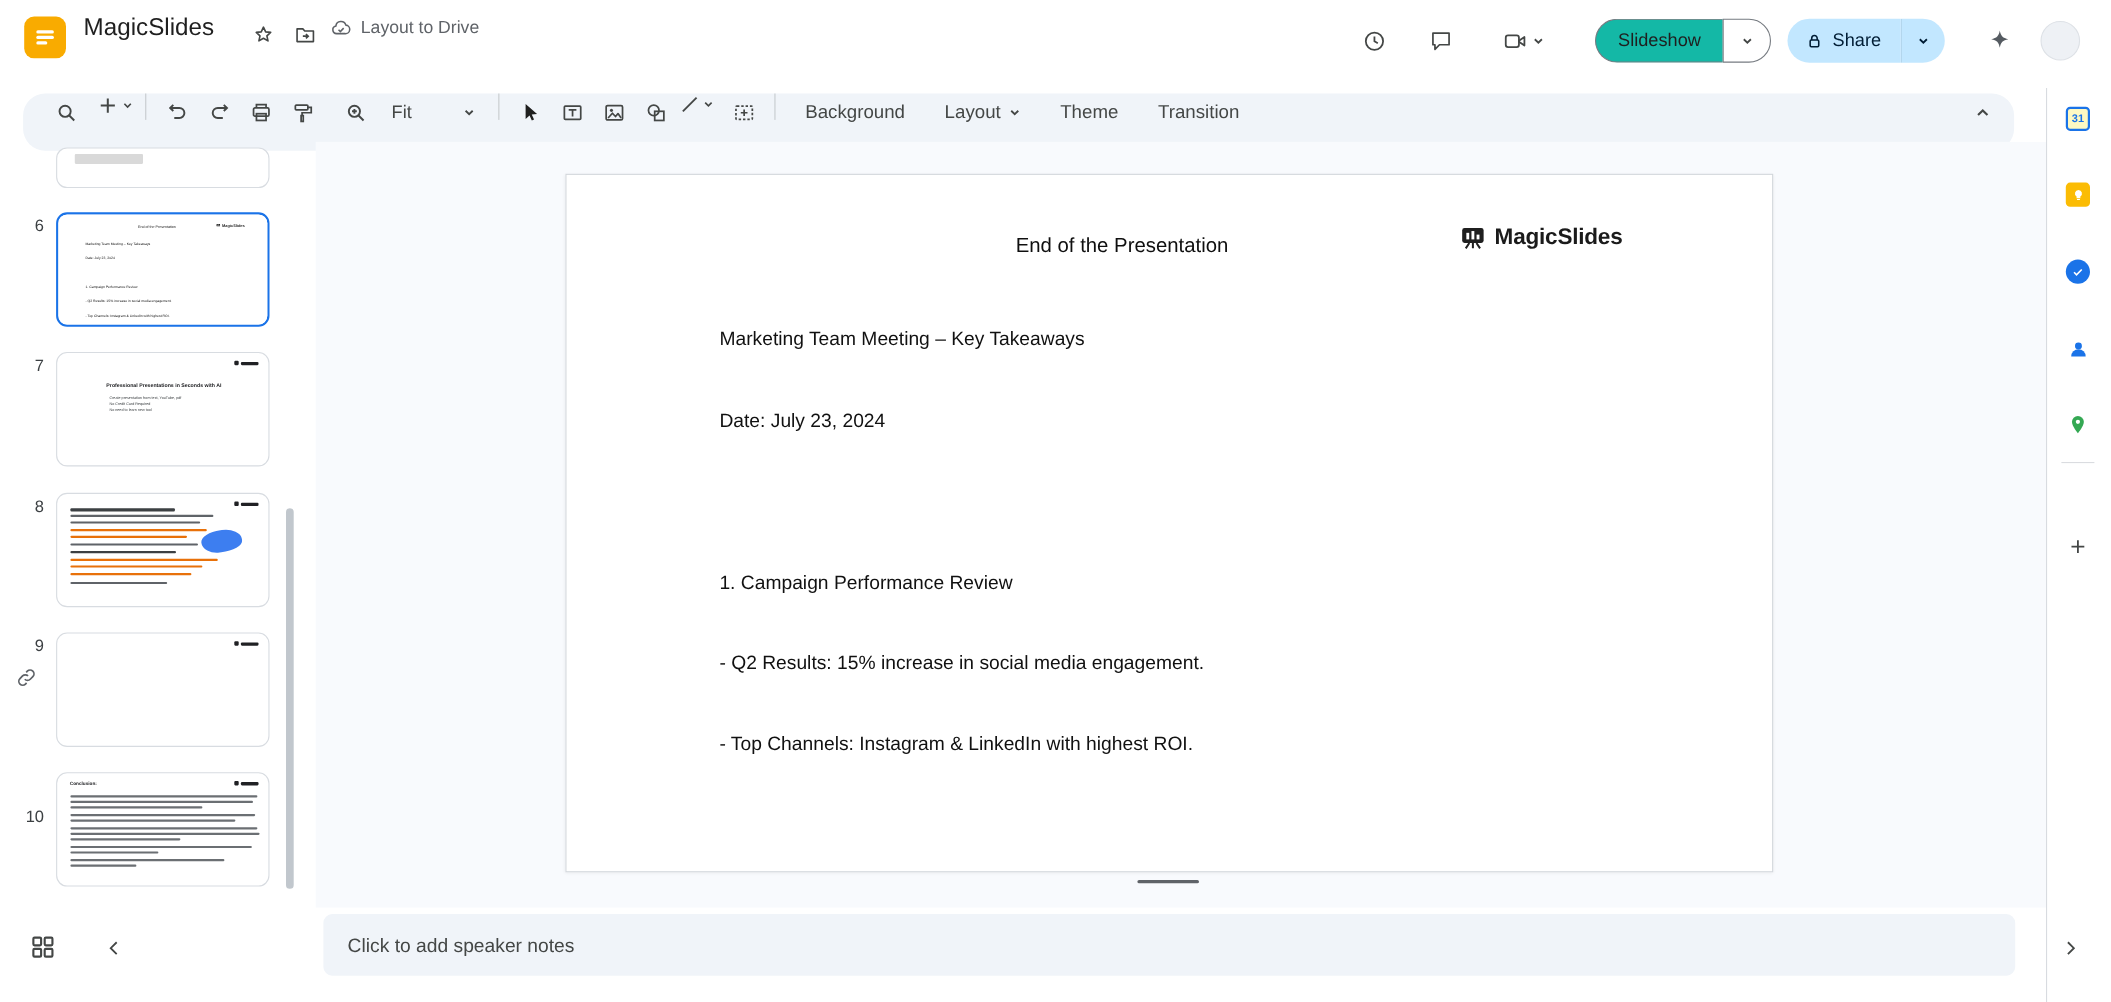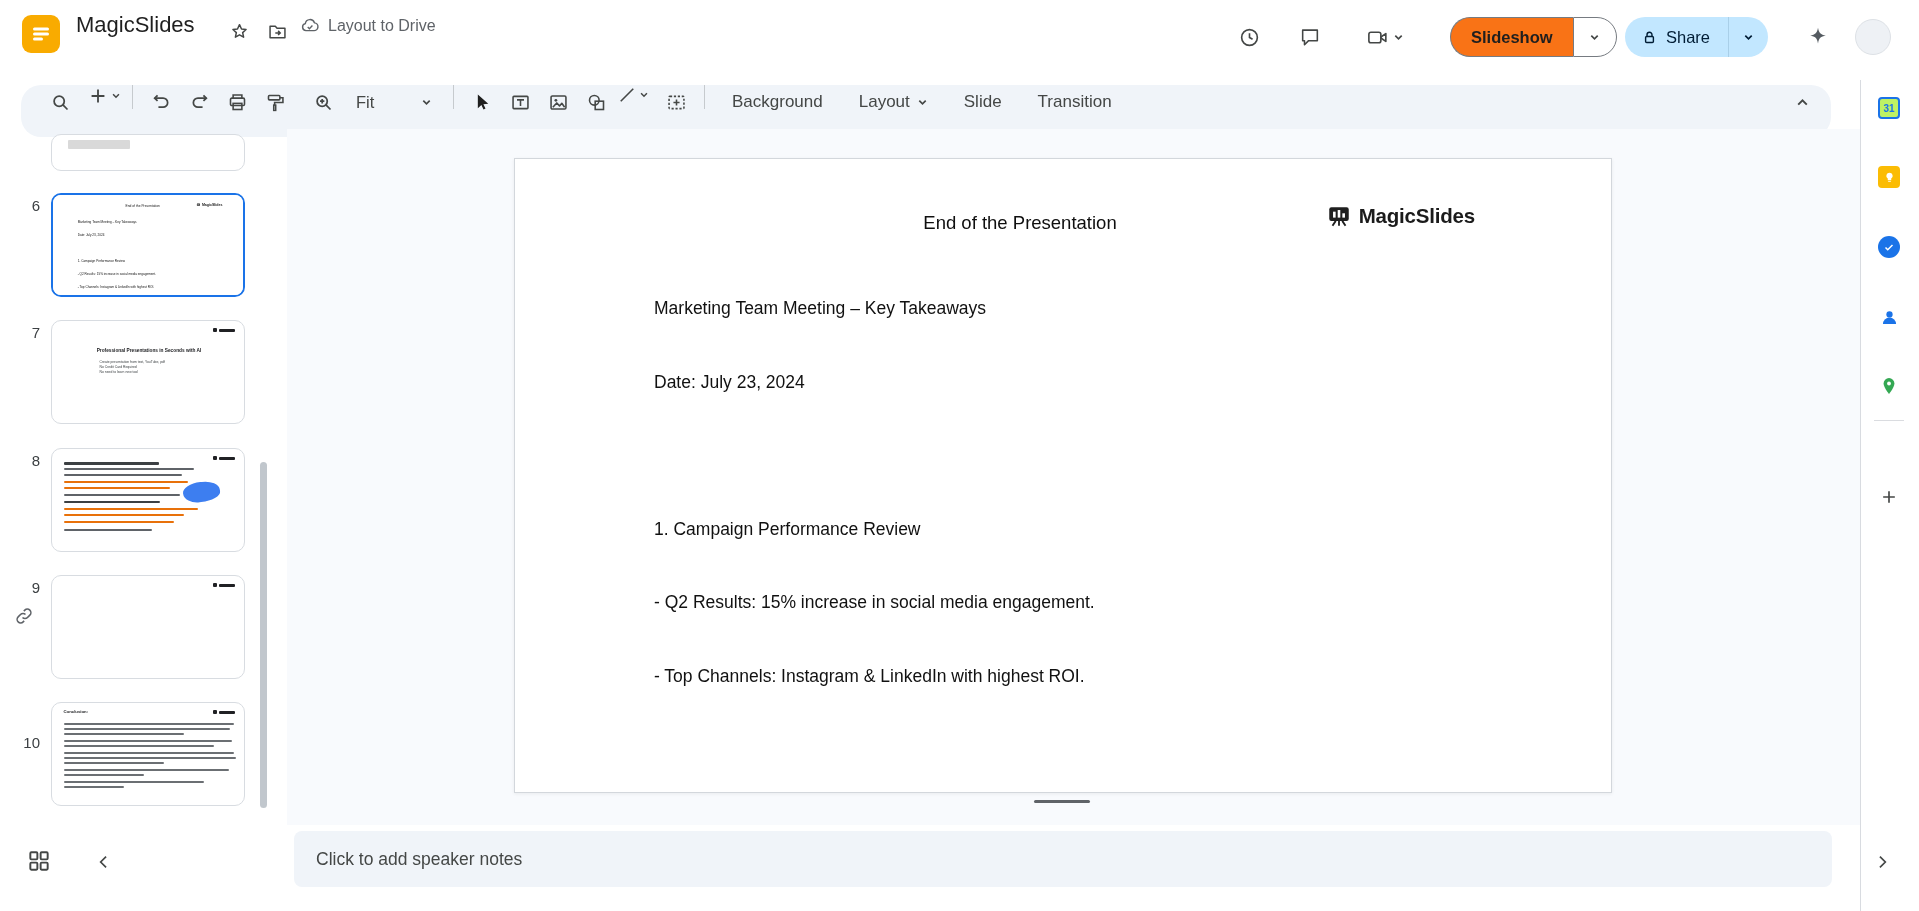--- a/index.html
+++ b/index.html
@@ -16,21 +16,21 @@
            display:flex; align-items:center; justify-content:center; cursor:pointer; }
   .saved { position:absolute; left:300px; top:16px; display:flex; align-items:center; gap:8px;
            color:#5f6368; font-size:16px; cursor:pointer; }
   .menubar { position:absolute; left:76px; top:47px; display:flex; gap:23px; }
   .menu-item { font-size:17px; color:#3c4043; cursor:pointer; padding:1px 3px; border-radius:6px; }
   .icb { position:absolute; width:40px; height:40px; border-radius:50%; color:#444746;
          display:flex; align-items:center; justify-content:center; cursor:pointer; }
   .meet { position:absolute; display:flex; align-items:center; gap:4px; color:#444746; cursor:pointer; }
   .split { position:absolute; top:17px; display:flex; height:40px; }
   .ss-main { display:flex; align-items:center; padding:0 20px; border:1px solid #767b81; border-right:none;
-             border-radius:20px 0 0 20px; background:#f97316; font-size:16.5px; font-weight:700; color:#1f1f1f; cursor:pointer; }
+             border-radius:20px 0 0 20px; background:#14b8a6; font-size:16.5px; font-weight:400; color:#1f1f1f; cursor:pointer; }
   .ss-dd { width:44px; display:flex; align-items:center; justify-content:center; border:1px solid #767b81;
            border-radius:0 20px 20px 0; background:#fff; color:#444746; cursor:pointer; }
   .sh-main { display:flex; align-items:center; gap:8px; padding:0 18px 0 16px; background:#c2e7ff;
              border-radius:20px 0 0 20px; font-size:16.5px; font-weight:500; color:#001d35; cursor:pointer; }
   .sh-dd { width:40px; display:flex; align-items:center; justify-content:center; background:#c2e7ff;
            border-left:1px solid #a9cfe8; border-radius:0 20px 20px 0; color:#001d35; cursor:pointer; }
   .avatar { position:absolute; left:1855px; top:19px; width:36px; height:36px; border-radius:50%;
             background:#eef1f5; border:1px solid #dde1e6; cursor:pointer; }
 
   
@@ -83,21 +83,21 @@
           border-radius:60% 55% 65% 50% / 55% 60% 50% 65%; transform:rotate(-7deg); }
   .fs-scroll { position:absolute; left:260px; top:462px; width:7px; height:346px; background:#c1c7cd;
                border-radius:4px; cursor:pointer; }
   .partial { position:absolute; left:51px; top:134px; width:194px; height:37px; background:#fff;
              border:1px solid #d8dce1; border-radius:10px; overflow:hidden; cursor:pointer; }
 
   
   .rail { position:absolute; left:1860px; top:80px; width:59px; height:831px; background:#fff; border-left:1px solid #d8dbe0; }
   .rail-ic { position:absolute; left:1878px; width:22px; height:22px; display:flex; align-items:center;
              justify-content:center; cursor:pointer; }
-  .ri-cal { width:22px; height:22px; background:#bef264; border:2px solid #1a73e8; border-radius:4px;
+  .ri-cal { width:22px; height:22px; background:#fef9c3; border:2px solid #1a73e8; border-radius:4px;
             display:flex; align-items:center; justify-content:center; font-size:10px; font-weight:700; color:#1a73e8; }
   .ri-keep { width:22px; height:22px; background:#fbbc04; border-radius:4px; display:flex; align-items:center; justify-content:center; }
   .ri-tasks { width:22px; height:22px; background:#1a73e8; border-radius:50%; display:flex; align-items:center; justify-content:center; }
   .rail-div { position:absolute; left:1874px; width:30px; height:1px; background:#dadce0; }
 
   
   .notes { position:absolute; left:294px; top:831px; width:1538px; height:56px; background:#f0f4f9;
            border-radius:8px; display:flex; align-items:center; padding-left:22px; font-size:17.5px;
            color:#444746; cursor:text; }
   .corner-ic { position:absolute; color:#444746; display:flex; align-items:center; justify-content:center; cursor:pointer; }
@@ -286,21 +286,21 @@
         </svg>
     </div>
     <div class="tb-div"></div>
     <div class="tbtn">Background</div>
     <div class="tbtn">
       <span>Layout</span>
       <svg width="11" height="11" viewBox="0 0 12 12" fill="none" stroke="currentColor" stroke-width="1.8">
           <path d="M2.5 4l3.5 3.5L9.5 4"></path>
         </svg>
     </div>
-    <div class="tbtn">Slide</div>
+    <div class="tbtn">Theme</div>
     <div class="tbtn">Transition</div>
     <div style="flex:1;"></div>
     <div class="ticb">
       <svg width="15" height="15" viewBox="0 0 14 14" fill="none" stroke="currentColor" stroke-width="1.8">
           <path d="M3 9l4-4 4 4"></path>
         </svg>
     </div>
   </div>
 
   <div class="canvas-bg"></div>

